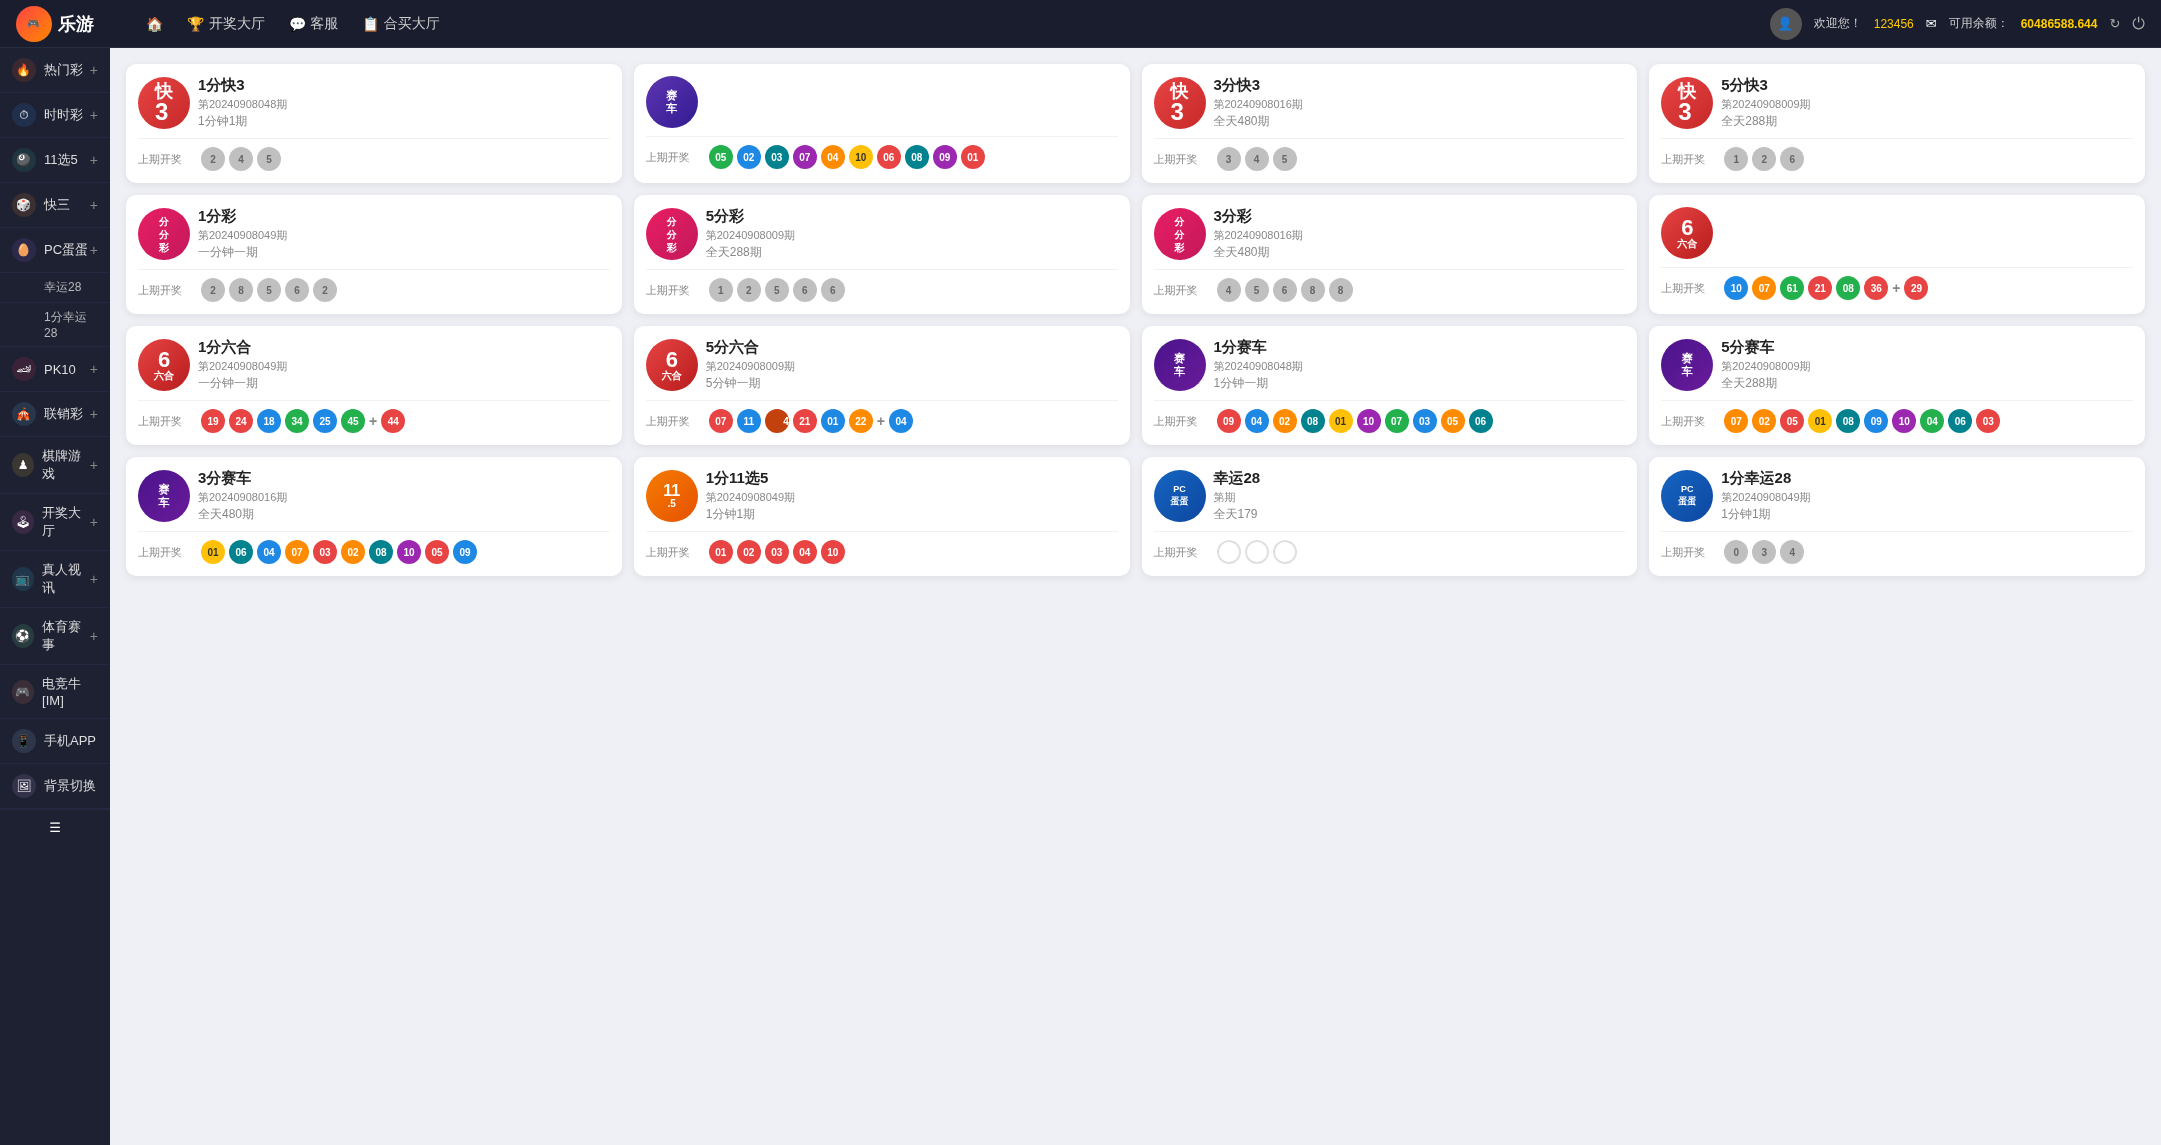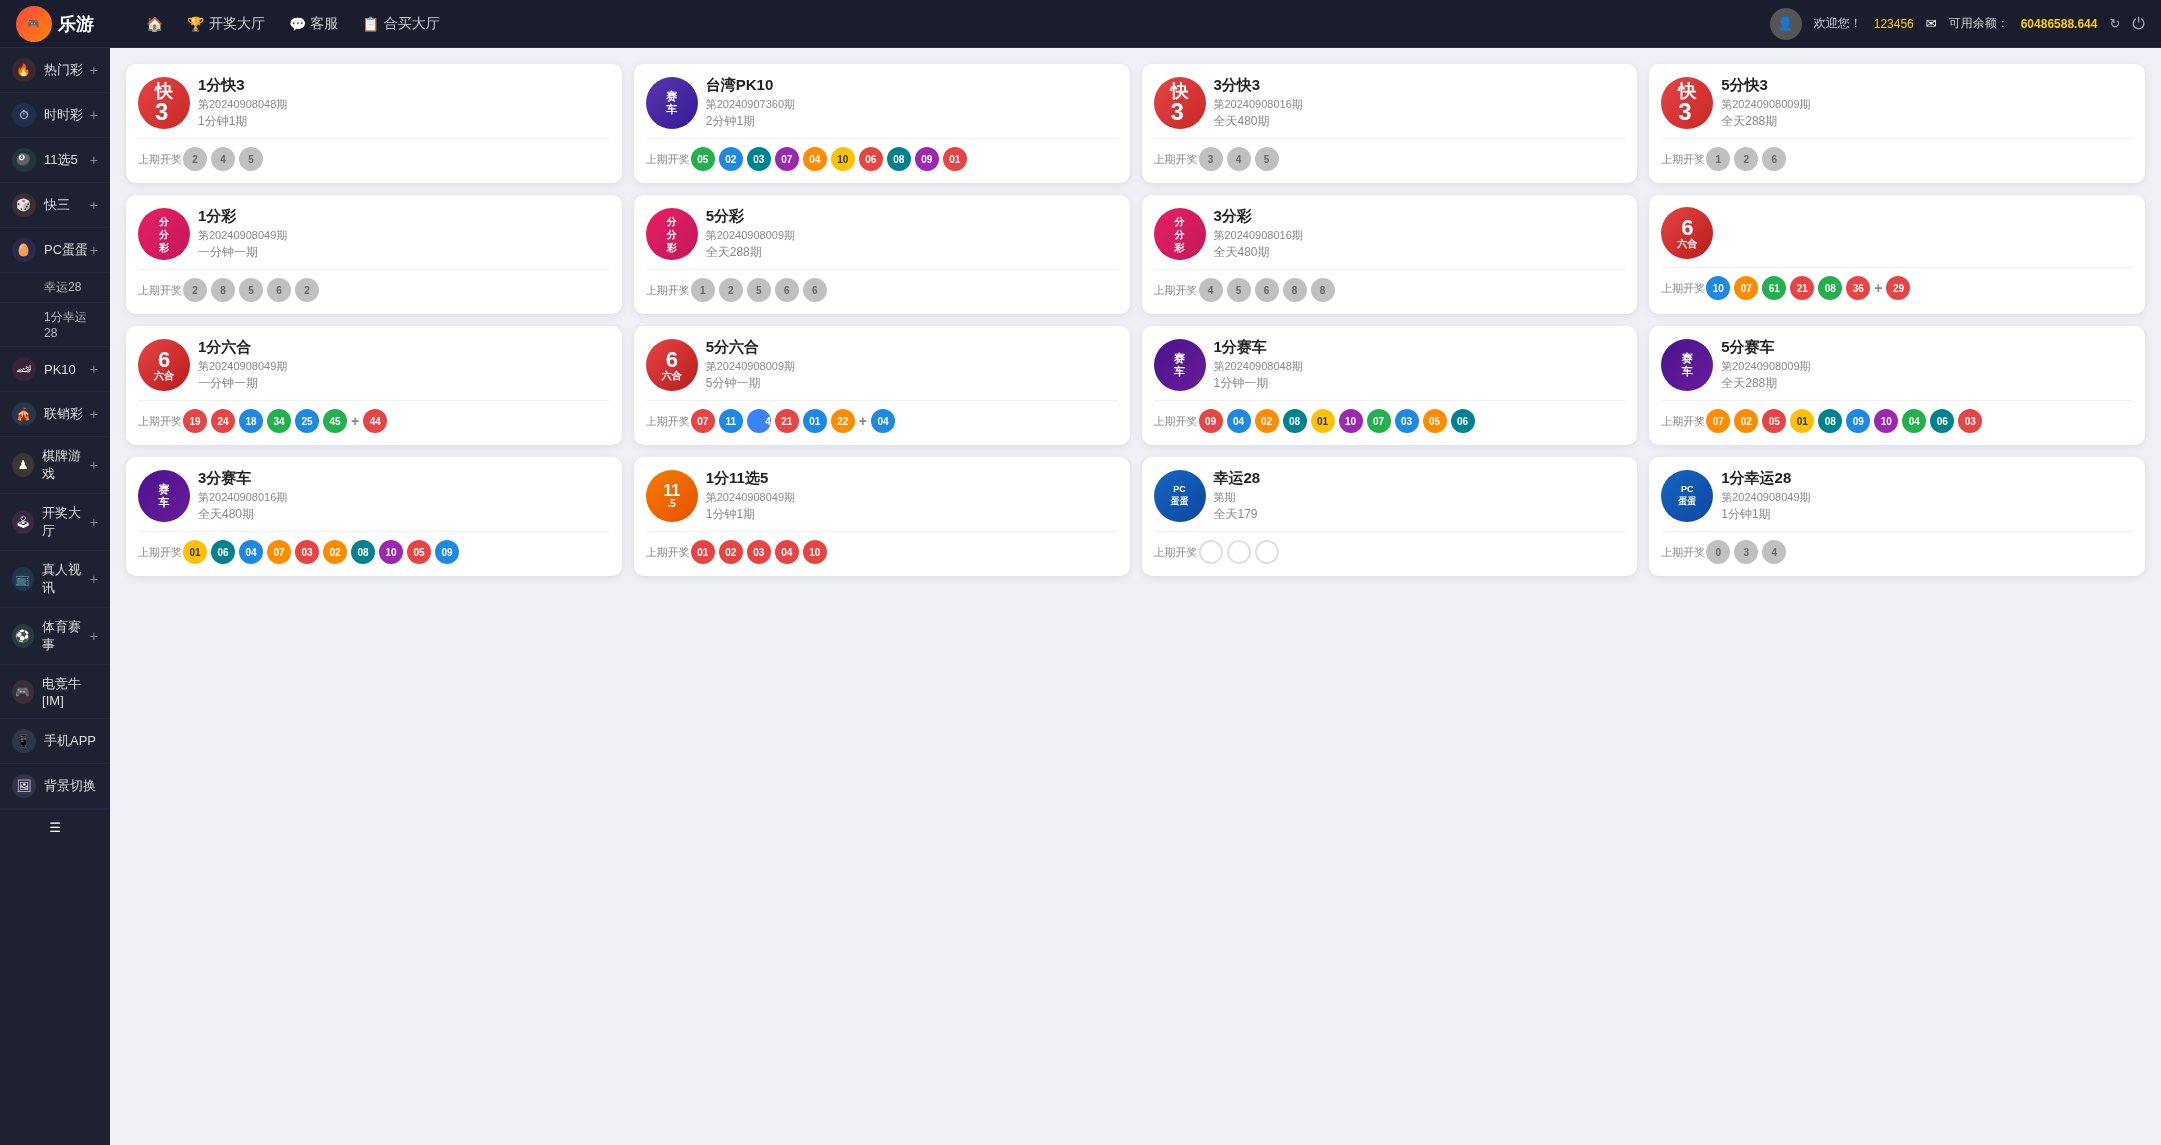--- a/index.html
+++ b/index.html
@@ -40,21 +40,21 @@
     
     
     .game-card { background: #fff; border-radius: 10px; overflow: hidden; padding: 12px; cursor: pointer; transition: transform 0.2s; box-shadow: 0 2px 8px rgba(0,0,0,0.08); }
     .card-header { display: flex; align-items: center; gap: 8px; margin-bottom: 8px; }
     .card-icon { width: 52px; height: 52px; border-radius: 50%; flex-shrink: 0; display: flex; align-items: center; justify-content: center; font-size: 20px; font-weight: bold; color: white; position: relative; overflow: hidden; }
     .card-info { flex: 1; }
     .card-title { font-size: 15px; font-weight: bold; color: #222; }
     .card-period { font-size: 11px; color: #888; margin-top: 2px; }
     .card-period2 { font-size: 12px; color: #888; margin-top: 1px; }
     .divider { height: 1px; background: #f0f0f0; margin: 8px 0; }
-    .card-result { display: flex; align-items: center; gap: 1px; }
+    .card-result { display: flex; align-items: center; gap: 19px; }
     .result-label { font-size: 11px; color: #888; white-space: nowrap; }
     .balls { display: flex; align-items: center; flex-wrap: wrap; gap: 4px; }
     .ball { width: 24px; height: 24px; border-radius: 50%; display: flex; align-items: center; justify-content: center; font-size: 10px; font-weight: bold; color: white; }
     .ball-outline { width: 24px; height: 24px; border-radius: 50%; border: 2px solid #e0e0e0; display: flex; align-items: center; justify-content: center; font-size: 10px; color: #666; }
     .plus-sign { color: #888; font-size: 14px; font-weight: bold; }
     
     .sidebar-menu-btn { display: flex; align-items: center; justify-content: center; padding: 10px; cursor: pointer; border-top: 1px solid #252840; }
   </style>
 </head>
 <body>
@@ -223,25 +223,20 @@
             <span class="ball" style="background:#c0c0c0;color:#666;">5</span>
 
         </div>
       </div>
     </div>
       <div class="game-card">
       <div class="card-header">
         <div class="card-icon" style="background: linear-gradient(135deg, #5e35b1, #311b92);">
             <div style="font-size:11px;text-align:center;line-height:1.2;">赛<br>车</div>
           </div>
-        <div class="card-info">
-          <div class="card-title">台湾PK10</div>
-          <div class="card-period">第20240907360期</div>
-          <div class="card-period2">2分钟1期</div>
-        </div>
       </div>
       <div class="divider"></div>
       <div class="card-result">
         <span class="result-label">上期开奖</span>
         <div class="balls">
           <span class="ball" style="background:#22b14c;color:#fff;">05</span>
             <span class="ball" style="background:#1e88e5;color:#fff;">02</span>
             <span class="ball" style="background:#00838f;color:#fff;">03</span>
             <span class="ball" style="background:#9c27b0;color:#fff;">07</span>
             <span class="ball" style="background:#ff8c00;color:#fff;">04</span>
@@ -436,21 +431,21 @@
           <div class="card-period">第20240908009期</div>
           <div class="card-period2">5分钟一期</div>
         </div>
       </div>
       <div class="divider"></div>
       <div class="card-result">
         <span class="result-label">上期开奖</span>
         <div class="balls">
           <span class="ball" style="background:#e84444;color:#fff;">07</span>
             <span class="ball" style="background:#1e88e5;color:#fff;">11</span>
-            <span class="ball" style="background:#3b82f6;color:#fff;padding-left:24px;">40</span>
+            <span class="ball" style="background:#c2410c;color:#fff;padding-left:24px;">40</span>
             <span class="ball" style="background:#e84444;color:#fff;">21</span>
             <span class="ball" style="background:#1e88e5;color:#fff;">01</span>
             <span class="ball" style="background:#ff8c00;color:#fff;text-align:center;">22</span>
           <span class="plus-sign">+</span>
             <span class="ball" style="background:#1e88e5;color:#fff;">04</span>
         </div>
       </div>
     </div>
       <div class="game-card">
       <div class="card-header">

